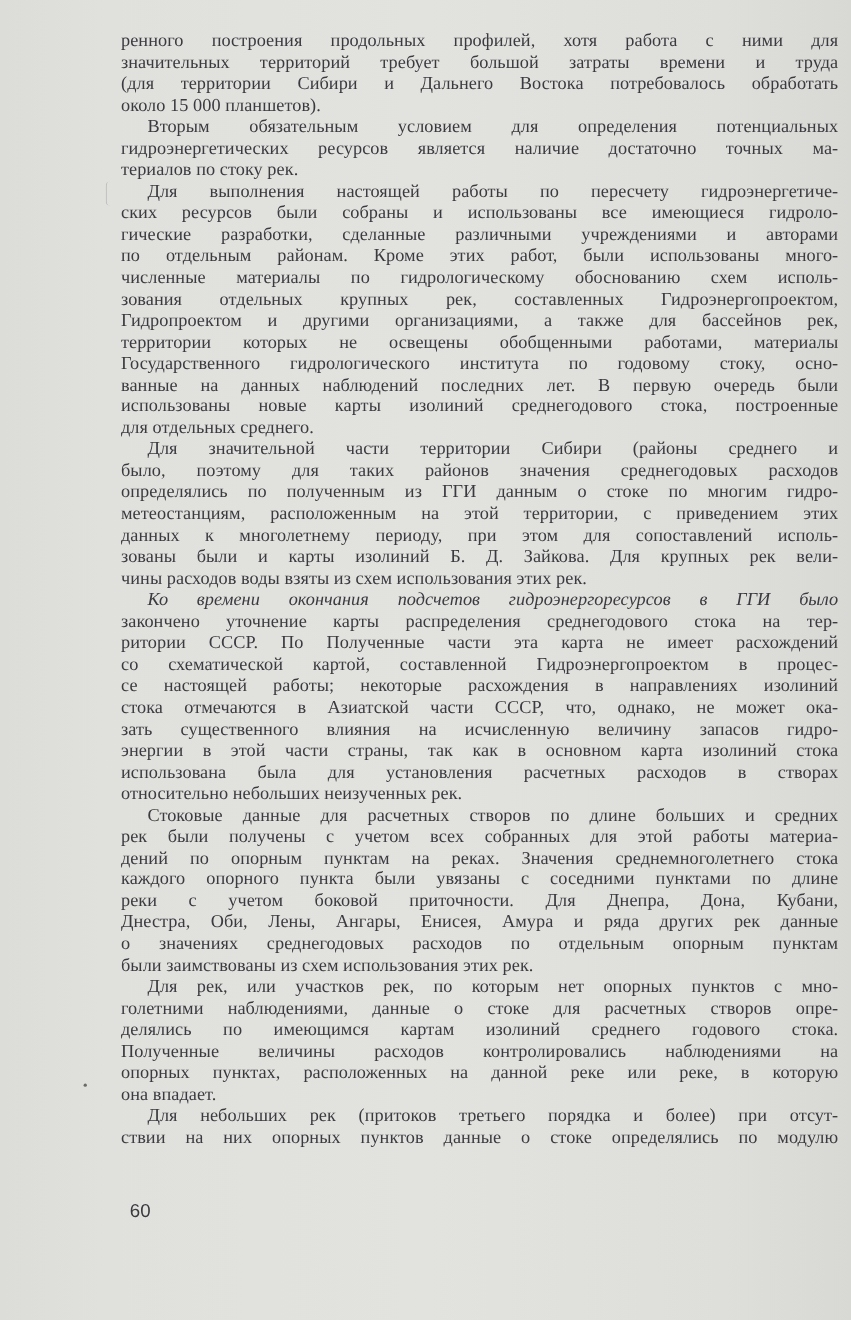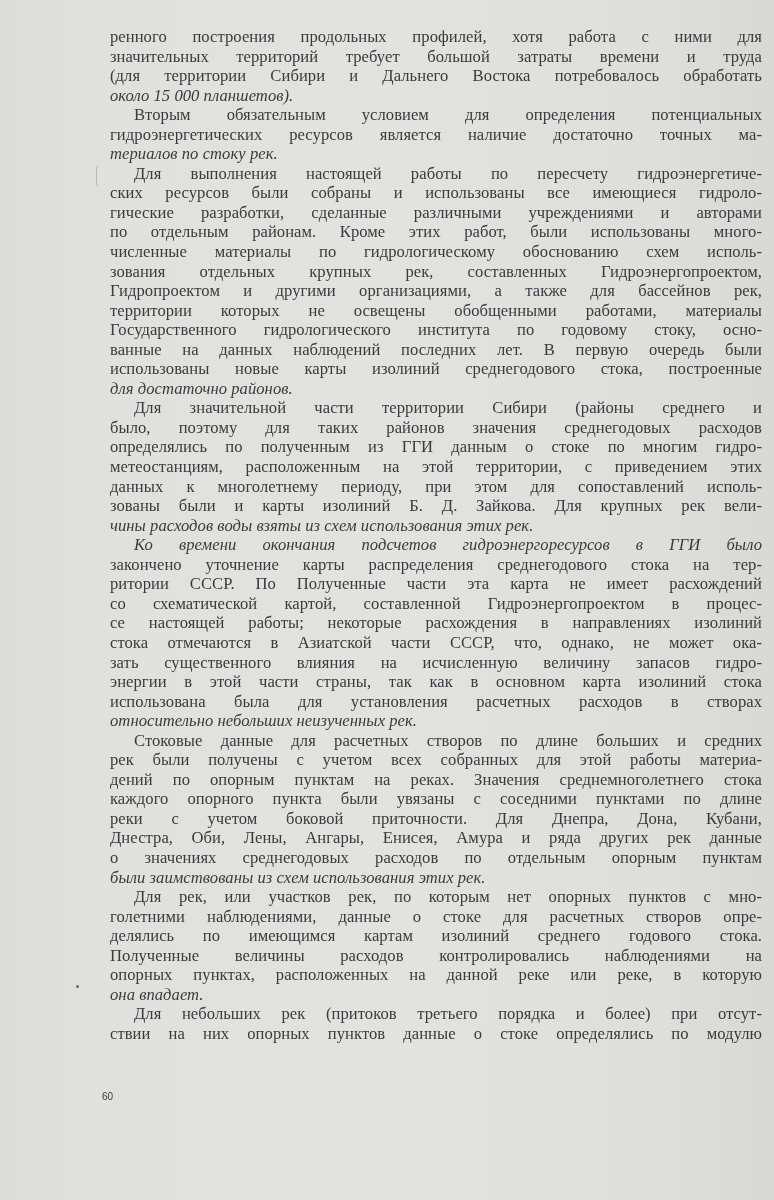--- a/index.html
+++ b/index.html
@@ -31,27 +31,26 @@
     }
     .line {
       display: block;
       text-align: justify;
       text-align-last: justify;
       white-space: nowrap;
       height: 19.55px;
     }
     .line.last {
       text-align-last: left;
-      font-style: italic;
     }
     .page-number {
       position: absolute;
-      left: 102px;
+      left: 118px;
       top: 1091px;
-      font-size: 10px;
+      font-size: 17px;
       color: #3a3a40;
       font-family: "Liberation Sans Narrow", "Liberation Sans", sans-serif;
     }
     .margin-mark {
       position: absolute;
       left: 96px;
       top: 165px;
       width: 4px;
       height: 22px;
       border-left: 1.5px solid #a8a8a8;
@@ -91,21 +90,21 @@
       <span class="line">ских ресурсов были собраны и использованы все имеющиеся гидроло-</span>
       <span class="line">гические разработки, сделанные различными учреждениями и авторами</span>
       <span class="line">по отдельным районам. Кроме этих работ, были использованы много-</span>
       <span class="line">численные материалы по гидрологическому обоснованию схем исполь-</span>
       <span class="line">зования отдельных крупных рек, составленных Гидроэнергопроектом,</span>
       <span class="line">Гидропроектом и другими организациями, а также для бассейнов рек,</span>
       <span class="line">территории которых не освещены обобщенными работами, материалы</span>
       <span class="line">Государственного гидрологического института по годовому стоку, осно-</span>
       <span class="line">ванные на данных наблюдений последних лет. В первую очередь были</span>
       <span class="line">использованы новые карты изолиний среднегодового стока, построенные</span>
-      <span class="line last">для достаточно районов.</span>
+      <span class="line last">для отдельных среднего.</span>
     </div>
     <div class="para">
       <span class="line" style="padding-left: 24px;">Для значительной части территории Сибири (районы среднего и</span>
       <span class="line">было, поэтому для таких районов значения среднегодовых расходов</span>
       <span class="line">определялись по полученным из ГГИ данным о стоке по многим гидро-</span>
       <span class="line">метеостанциям, расположенным на этой территории, с приведением этих</span>
       <span class="line">данных к многолетнему периоду, при этом для сопоставлений исполь-</span>
       <span class="line">зованы были и карты изолиний Б. Д. Зайкова. Для крупных рек вели-</span>
       <span class="line last">чины расходов воды взяты из схем использования этих рек.</span>
     </div>

